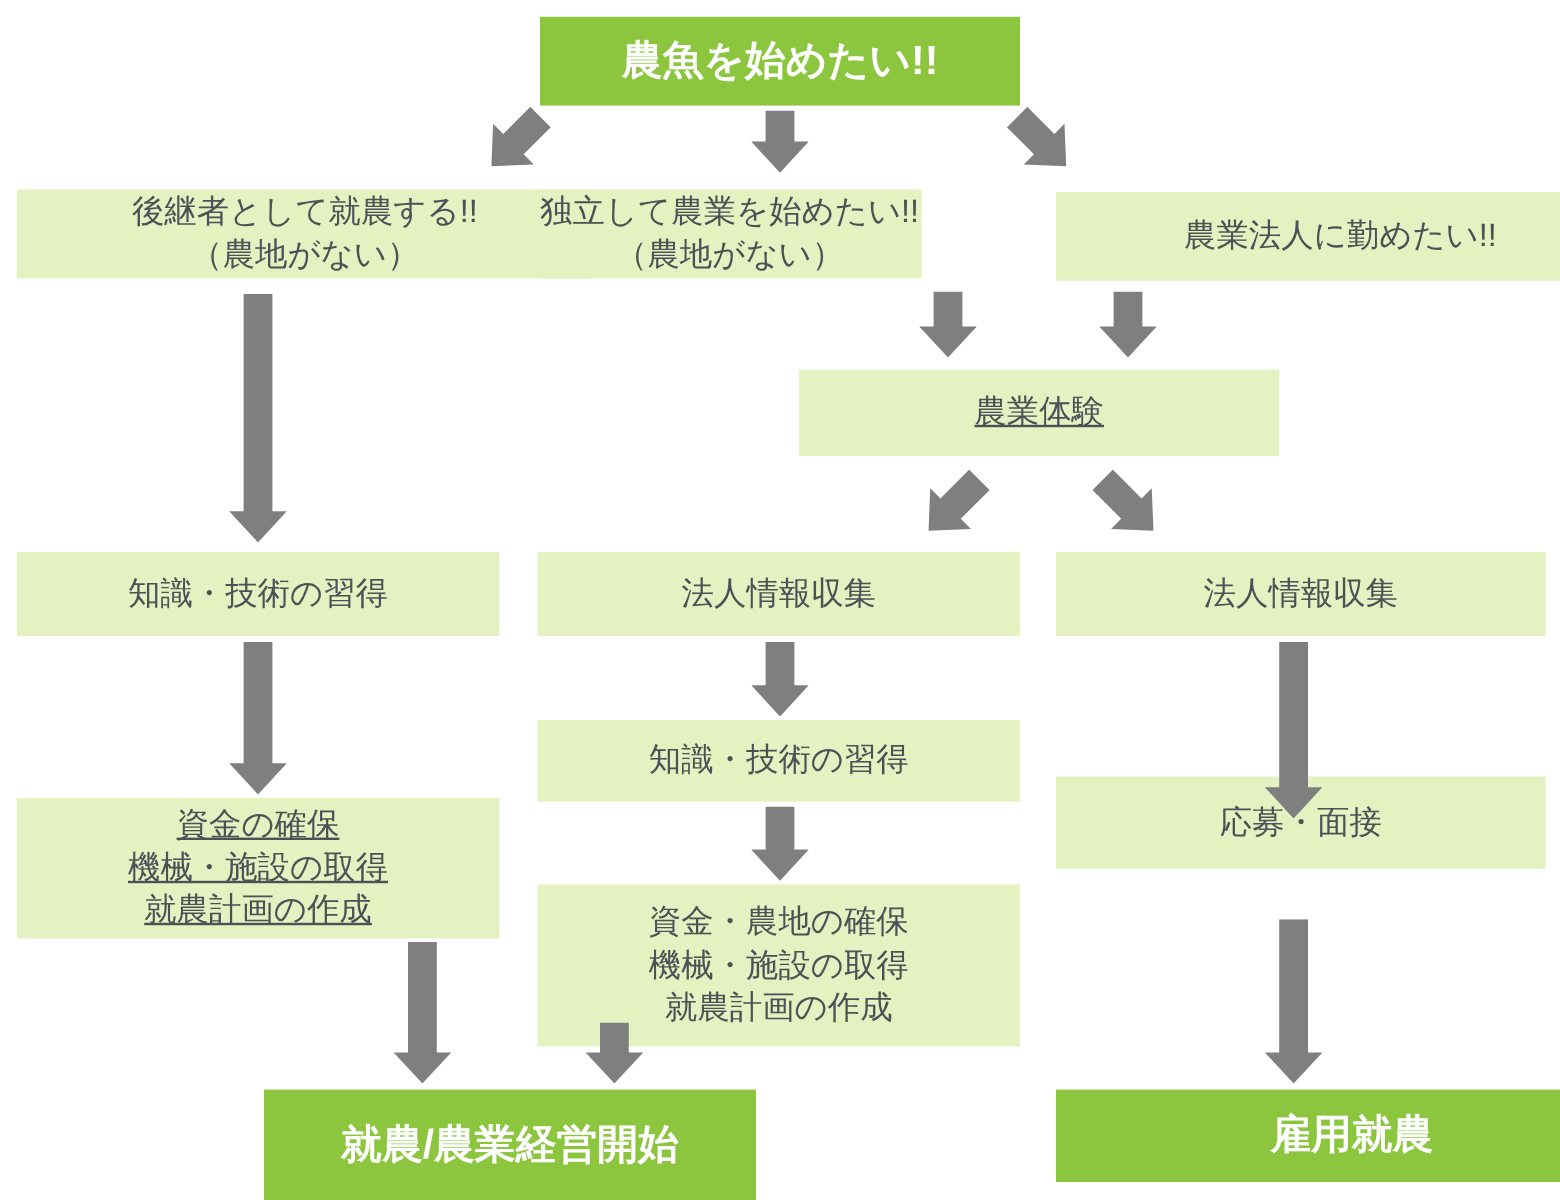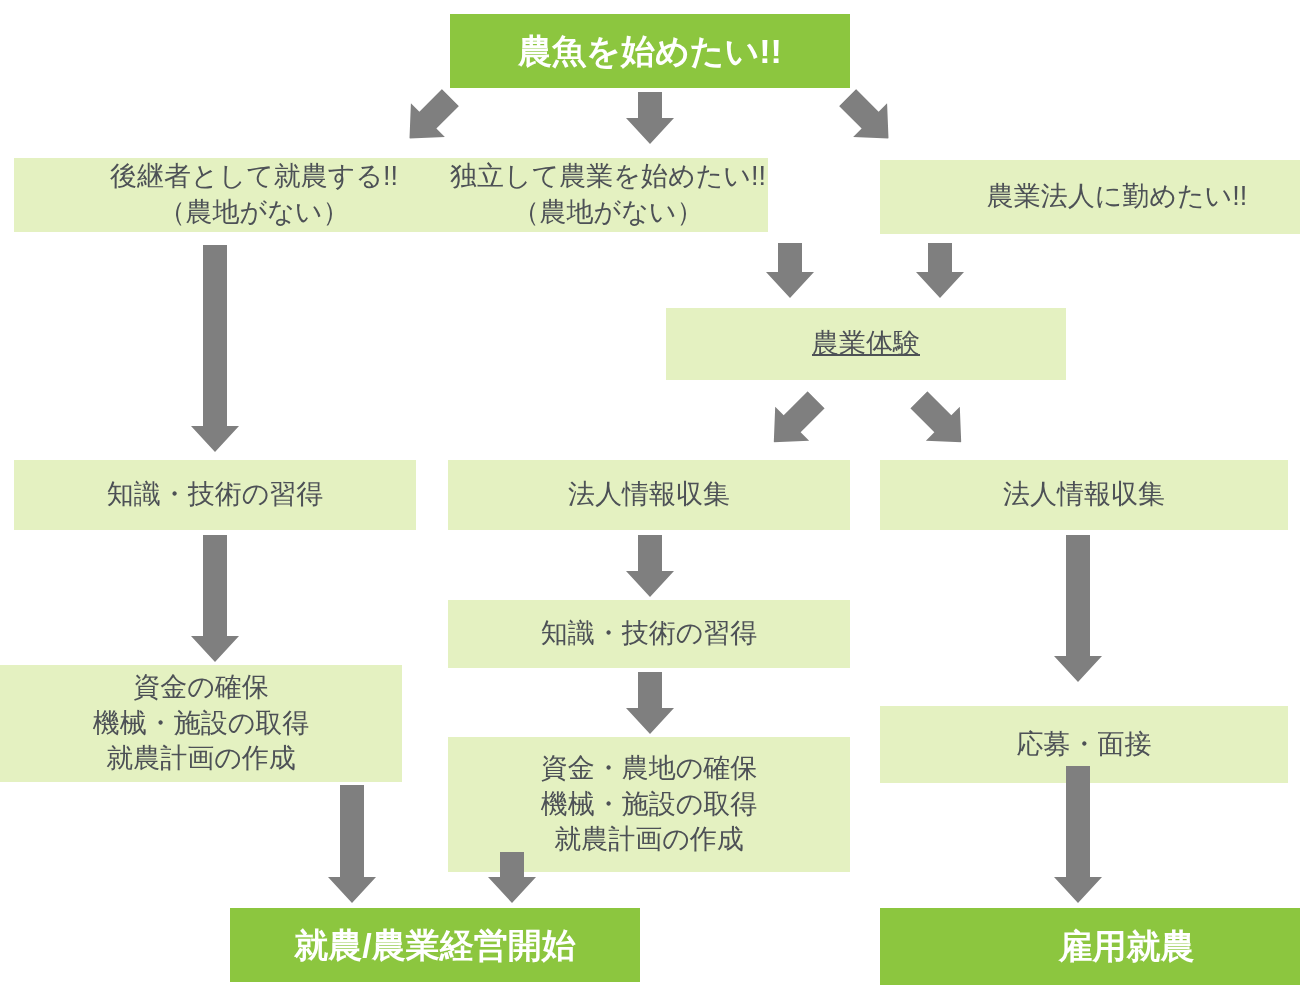--- a/index.html
+++ b/index.html
@@ -61,31 +61,31 @@
   <div class="box light" style="left:666px;top:308px;width:400px;height:72px;text-decoration:underline;">農業体験</div>
 
   <div class="box light" style="left:14px;top:460px;width:402px;height:70px;">知識・技術の習得</div>
 
   <div class="box light" style="left:448px;top:460px;width:402px;height:70px;">法人情報収集</div>
 
   <div class="box light" style="left:880px;top:460px;width:408px;height:70px;">法人情報収集</div>
 
   <div class="box light" style="left:448px;top:600px;width:402px;height:68px;">知識・技術の習得</div>
 
-  <div class="box light" style="left:0;top:665px;width:402px;height:117px;">資金の確保
+  <div class="box light" style="left:14px;top:665px;width:402px;height:117px;text-decoration:underline;">資金の確保
 機械・施設の取得
 就農計画の作成</div>
 
   <div class="box light" style="left:448px;top:737px;width:402px;height:135px;">資金・農地の確保
 機械・施設の取得
 就農計画の作成</div>
 
-  <div class="box light" style="left:880px;top:706px;width:408px;height:77px;">応募・面接</div>
+  <div class="box light" style="left:880px;top:647px;width:408px;height:77px;">応募・面接</div>
 
-  <div class="box dark" style="left:230px;top:908px;width:410px;height:74px;">就農/農業経営開始</div>
+  <div class="box dark" style="left:220px;top:908px;width:410px;height:92px;">就農/農業経営開始</div>
 
   <div class="box dark" style="left:880px;top:908px;width:493px;height:77px;">雇用就農</div>
 
   <div class="arrow rot-dl" style="left:406px;top:89px;">
     <svg width="48" height="58" viewBox="0 0 48 58">
         <polygon points="12,0 12,32 0,32 24,58 48,32 36,32 36,0"></polygon>
       </svg>
   </div>
   <div class="arrow" style="left:626px;top:92px;">
     <svg width="48" height="52" viewBox="0 0 48 52">

